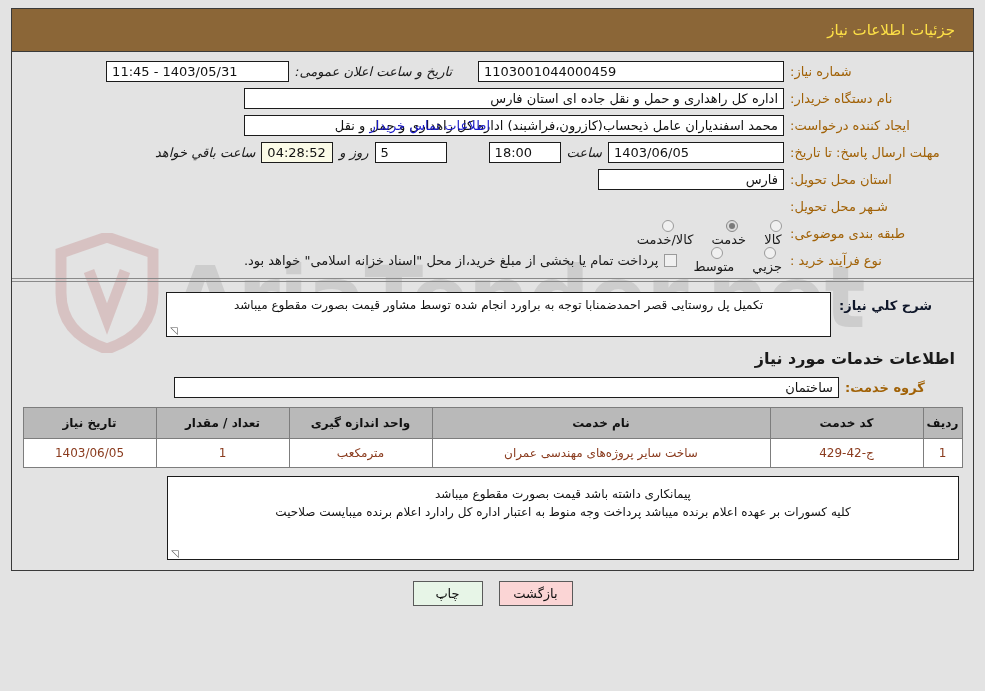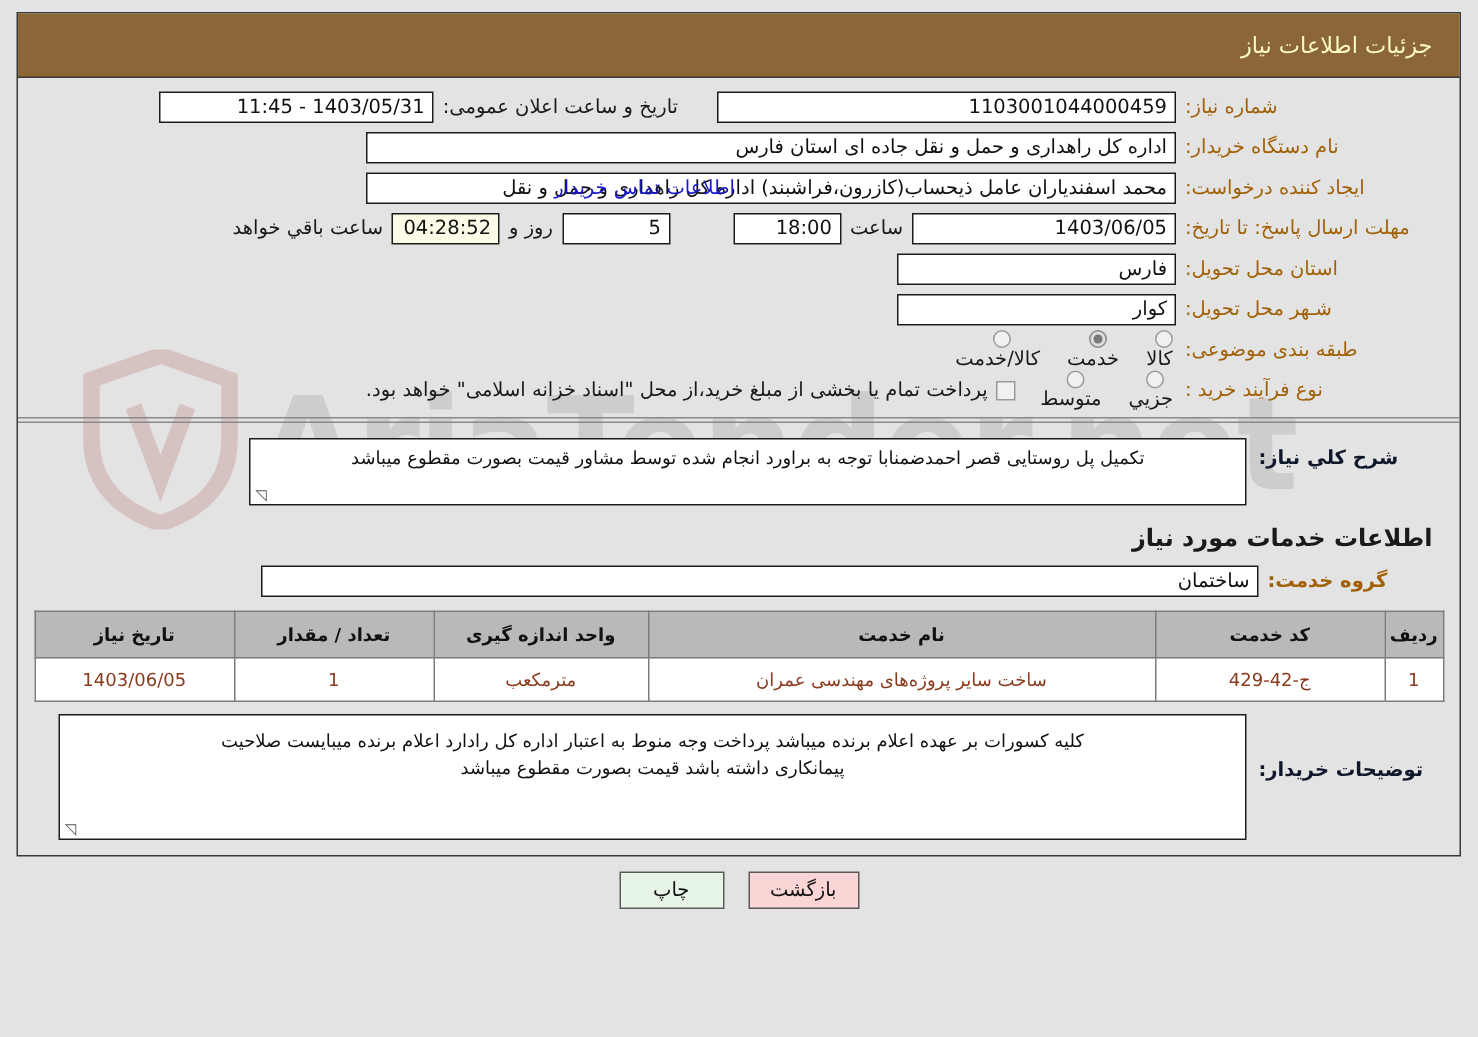--- a/index.html
+++ b/index.html
@@ -46,21 +46,21 @@
     margin:8px auto 0 auto;
     border:1px solid #3a3a3a;
     background:transparent;
     box-sizing:border-box;
   }
   #title-bar{
     background:#8b6637;
     border-bottom:1px solid #3a3a3a;
     height:43px;
     line-height:43px;
-    color:#fef9c3;
+    color:#fde047;
     font-size:15px;
     padding:0 18px 0 0;
     text-align:right;
     box-sizing:border-box;
   }
   .hr-sep{
     border:0;border-top:1px solid #8a8a8a;
     margin:0;
   }
   .section{
@@ -83,32 +83,33 @@
   }
   .lbl-w{ width:175px; }
   .fld{
     background:#ffffff;
     border:1px solid #1b1b1b;
     height:21px;
     line-height:20px;
     font-size:13px;
     padding:0 5px;
     box-sizing:border-box;
-    text-align:right;
+    text-align:left;
     white-space:nowrap;
     overflow:hidden;
     color:#111;
   }
   .fld.ltr{ direction:ltr; }
   .fld.right{ text-align:right; }
   .fld-yellow{ background:#fbfbe8; }
   .inline-lbl{
     padding:0 6px;
     font-size:13px;
     white-space:nowrap;
+    font-style:italic;
   }
   .link{
     color:#1919c8;
     font-size:13px;
     white-space:nowrap;
     padding:0 4px;
     cursor:pointer;
   }
   
   .radio-group{ display:flex; align-items:center; }
@@ -259,21 +260,20 @@
       <div class="inline-lbl">ساعت باقي خواهد</div>
     </div>
 
     <div class="row">
       <div class="lbl lbl-w">استان محل تحویل:</div>
       <div class="fld right" style="width:186px;">فارس</div>
     </div>
 
     <div class="row">
       <div class="lbl lbl-w">شـهر محل تحویل:</div>
-      <div class="fld right" style="width:186px;">کوار</div>
     </div>
 
     <div class="row">
       <div class="lbl lbl-w">طبقه بندی موضوعی:</div>
       <div class="radio-group">
         <div class="radio-opt">
           <span class="radio"></span>
           <span>کالا</span>
         </div>
         <div class="radio-opt">
@@ -345,24 +345,23 @@
         <td>ساخت سایر پروژه‌های مهندسی عمران</td>
         <td>مترمکعب</td>
         <td>1</td>
         <td>1403/06/05</td>
       </tr>
     </tbody>
   </table>
 
   <div class="section" style="padding-top:8px;padding-bottom:10px;">
     <div class="ta-row" style="justify-content:flex-start;">
-      <div class="ta-lbl" style="width:120px;text-align:left;padding-top:30px;">توضیحات خریدار:</div>
       <div class="ta" style="width:792px;height:84px;padding-top:8px;">
+        <div>پیمانکاری داشته باشد قیمت بصورت مقطوع میباشد</div>
         <div>کلیه کسورات بر عهده اعلام برنده میباشد پرداخت وجه منوط به اعتبار اداره کل رادارد اعلام برنده میبایست صلاحیت</div>
-        <div>پیمانکاری داشته باشد قیمت بصورت مقطوع میباشد</div>
         <span class="grip">◸</span>
       </div>
     </div>
   </div>
 
 </div>
 
 <div id="footer">
   <div class="btn btn-back">بازگشت</div>
   <div class="btn btn-print">چاپ</div>

